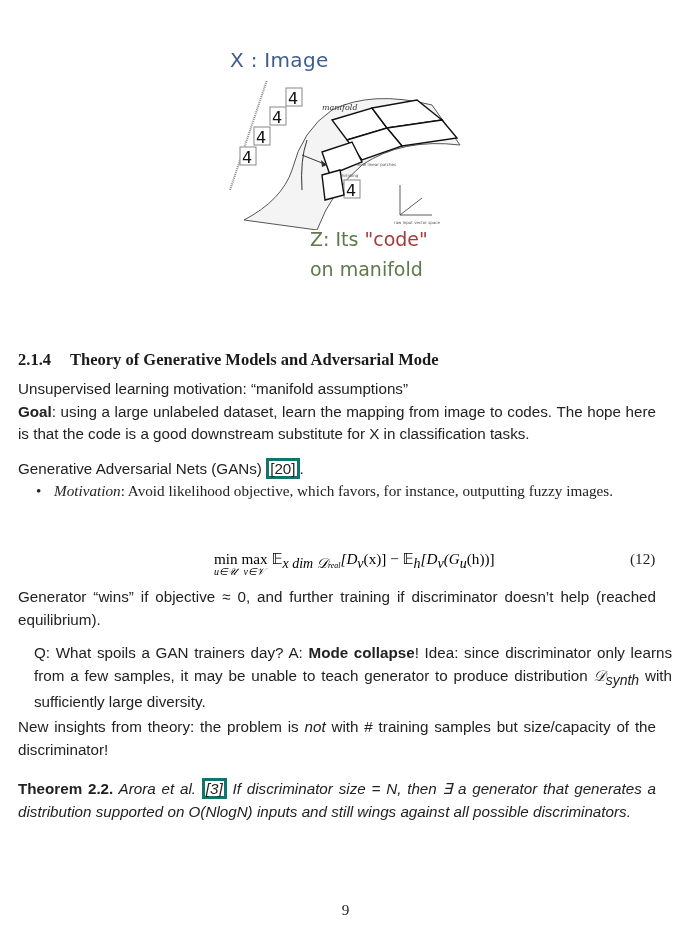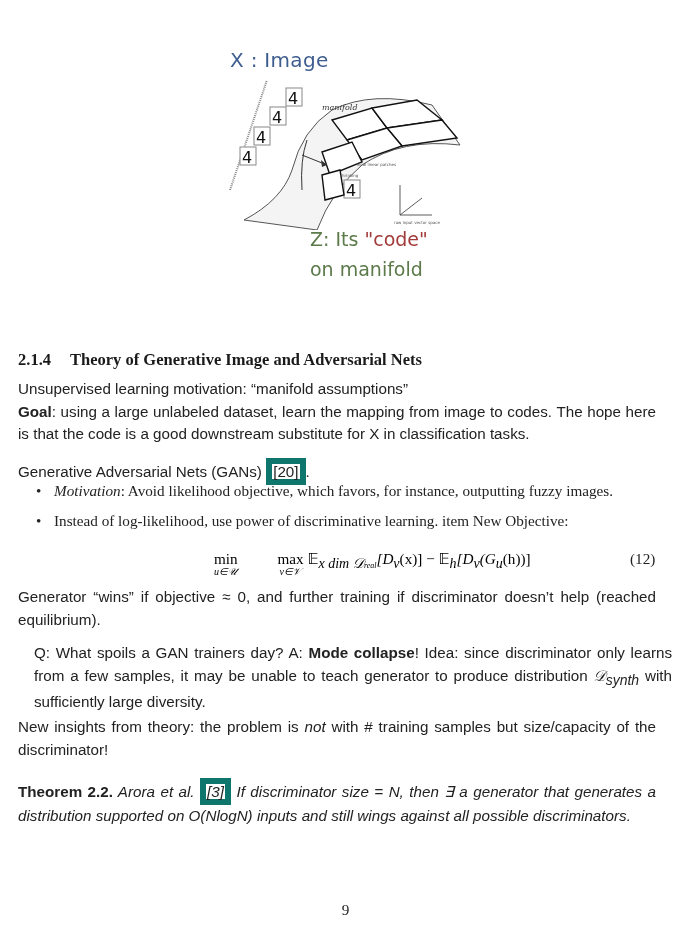--- a/index.html
+++ b/index.html
@@ -5,21 +5,21 @@
   html, body { margin: 0; padding: 0; background: #ffffff; }
   body {
     width: 691px; height: 946px; position: relative; overflow: hidden;
     font-family: "DejaVu Serif", "Liberation Serif", serif;
     color: #1a1a1a;
   }
   .page { position: absolute; left: 0; top: 0; width: 575px; height: 946px; }
   .para { position: absolute; left: 18px; width: 638px; font-family: Liberation Sans, sans-serif; font-size: 15.2px; line-height: 22.5px; color: #222; text-align: justify; }
   .bold { font-weight: bold; }
   .ital { font-style: italic; }
-  .cite { display: inline-block; border: 6px solid #0f766e; padding: 0 1px; line-height: 15px; color: #222; }
+  .cite { display: inline-block; border: 3px solid #0f766e; padding: 0 1px; line-height: 15px; color: #222; }
 
   
   .figure { position: absolute; left: 222px; top: 42px; width: 250px; height: 250px; }
   .fig-title-x { position: absolute; left: 8px; top: 6px; font-family: "DejaVu Sans", sans-serif; font-size: 20px; color: #3e5d8f; letter-spacing: 0.3px; }
   .fig-z1 { position: absolute; left: 88px; top: 186px; font-family: "DejaVu Sans", sans-serif; font-size: 19px; color: #5c7a4a; }
   .fig-z1 .code { color: #a33a3a; }
   .fig-z2 { position: absolute; left: 88px; top: 216px; font-family: "DejaVu Sans", sans-serif; font-size: 19px; color: #5c7a4a; }
   .fig-svg { position: absolute; left: 0; top: 38px; }
 
   .caption { position: absolute; left: 0; width: 691px; top: 306px; text-align: center; font-family: "Liberation Serif", serif; font-size: 15.2px; color: #222; }
@@ -89,45 +89,42 @@
     </svg>
 
     <div class="fig-z1">
       <span>Z: Its </span><span class="code">"code"</span>
     </div>
     <div class="fig-z2">on manifold</div>
   </div>
 
 
   <div class="section">
-    <span class="num">2.1.4</span><span>Theory of Generative Image and Adversarial Nets</span>
+    <span class="num">2.1.4</span><span>Theory of Generative Models and Adversarial Mode</span>
   </div>
 
   <div class="para" style="top:378px;">
     <span>Unsupervised learning motivation: “manifold assumptions”</span><br>
     <span class="bold">Goal</span><span>: using a large unlabeled dataset, learn the mapping from image to codes. The hope here is that the code is a good downstream substitute for X in classification tasks.</span>
   </div>
 
   <div class="para" style="top:458px;">
     <span>Generative Adversarial Nets (GANs) </span><span class="cite">[20]</span><span>.</span>
   </div>
 
   <div class="bullet" style="top:482px;">
     <span class="dot">•</span><span class="ital">Motivation</span><span>: Avoid likelihood objective, which favors, for instance, outputting fuzzy images.</span>
   </div>
-  <div class="bullet" style="top:512px;">
-    <span class="dot">•</span><span>Instead of log-likelihood, use power of discriminative learning. item New Objective:</span>
-  </div>
 
   <div class="equation">
     <span style="position:relative;">
       <span>min</span>
       <span class="eq-under" style="left:0;">u∈𝒰</span>
     </span>
-    <span style="position:relative;margin-left:36px;">
+    <span style="position:relative;">
       <span>max</span>
       <span class="eq-under" style="left:2px;">v∈𝒱</span>
     </span>
     <span>𝔼</span><sub class="eq-sub">x dim 𝒟</sub><sub class="eq-sub" style="font-size:8px;">real</sub><span class="ital">[D</span><sub class="eq-sub">v</sub><span>(x)] − 𝔼</span><sub class="eq-sub">h</sub><span class="ital">[D</span><sub class="eq-sub">v</sub><span class="ital">(G</span><sub class="eq-sub">u</sub><span>(h))]</span>
   </div>
   <div class="eq-num">(12)</div>
 
   <div class="para" style="top:586px;">Generator “wins” if objective ≈ 0, and further training if discriminator doesn’t help (reached equilibrium).</div>
 
   <div class="para" style="top:642px;margin-left:16px;">

